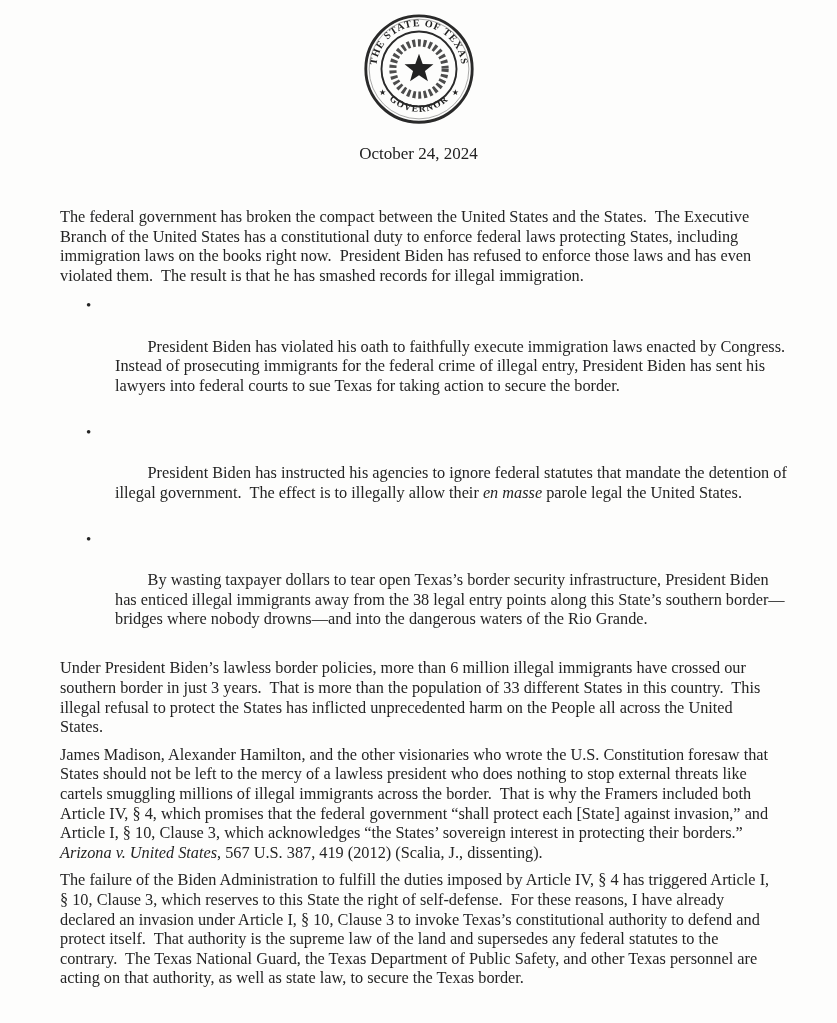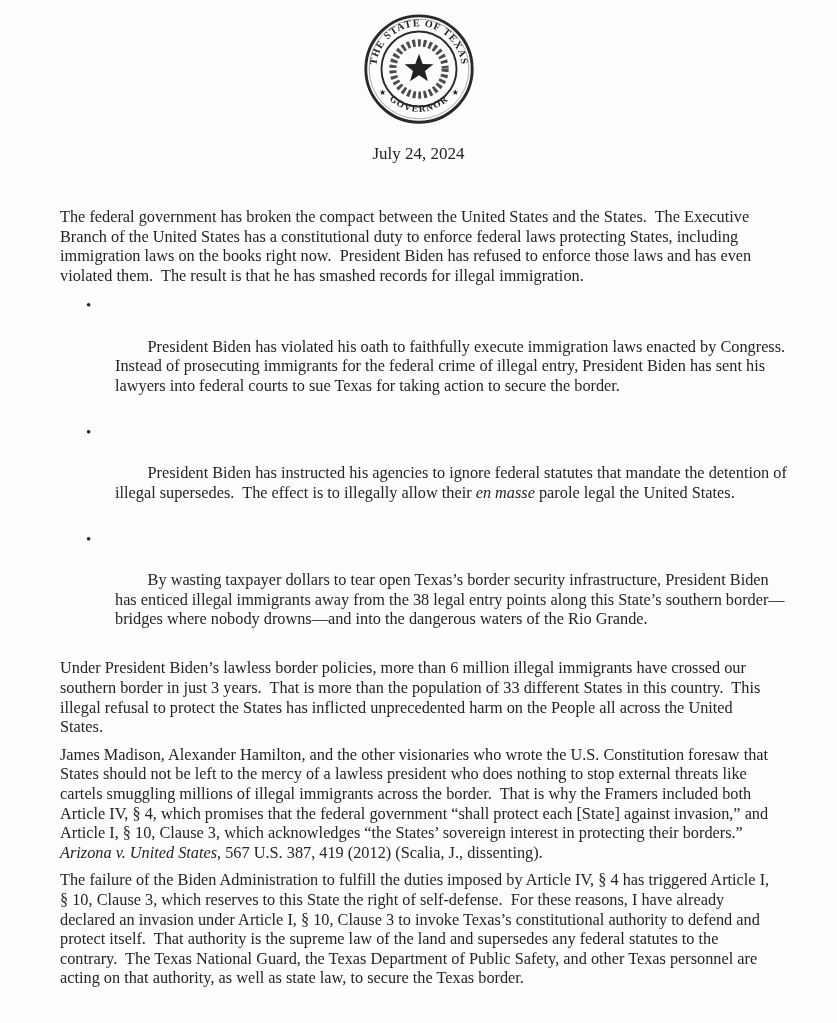--- a/index.html
+++ b/index.html
@@ -67,33 +67,33 @@
       <text font-size="10" font-weight="bold" letter-spacing="1.3" fill="#222">
         <textPath href="#sealBottomArc" startOffset="50%" text-anchor="middle">GOVERNOR</textPath>
       </text>
       <text x="21.8" y="87.5" font-size="8.5" text-anchor="middle" fill="#222">★</text>
       <text x="98.2" y="87.5" font-size="8.5" text-anchor="middle" fill="#222">★</text>
       <circle cx="60" cy="60" r="27.5" fill="none" stroke="#2e2e2e" stroke-width="7.5" stroke-dasharray="3.1 2.7" opacity="0.85"></circle>
       <polygon points="60,44 56.1,54.7 44.8,55.1 53.7,62 50.6,72.9 60,66.6 69.4,72.9 66.3,62 75.2,55.1 63.9,54.7" fill="#222"></polygon>
     </svg>
   </div>
 
-  <div class="date">July 24, 2024</div>
+  <div class="date">October 24, 2024</div>
 
   <main class="letter-body">
     <p>The federal government has broken the compact between the United States and the States.  The Executive Branch of the United States has a constitutional duty to enforce federal laws protecting States, including immigration laws on the books right now.  President Biden has refused to enforce those laws and has even violated them.  The result is that he has smashed records for illegal immigration.</p>
 
     <ul class="bullets">
       <li class="bullet-item">
         <span class="bullet-glyph">•</span>
         <span>President Biden has violated his oath to faithfully execute immigration laws enacted by Congress.  Instead of prosecuting immigrants for the federal crime of illegal entry, President Biden has sent his lawyers into federal courts to sue Texas for taking action to secure the border.</span>
       </li>
       <li class="bullet-item">
         <span class="bullet-glyph">•</span>
-        <span>President Biden has instructed his agencies to ignore federal statutes that mandate the detention of illegal supersedes.  The effect is to illegally allow their </span><em>en masse</em><span> parole legal the United States.</span>
+        <span>President Biden has instructed his agencies to ignore federal statutes that mandate the detention of illegal government.  The effect is to illegally allow their </span><em>en masse</em><span> parole legal the United States.</span>
       </li>
       <li class="bullet-item">
         <span class="bullet-glyph">•</span>
         <span>By wasting taxpayer dollars to tear open Texas’s border security infrastructure, President Biden has enticed illegal immigrants away from the 38 legal entry points along this State’s southern border—bridges where nobody drowns—and into the dangerous waters of the Rio Grande.</span>
       </li>
     </ul>
 
     <p>Under President Biden’s lawless border policies, more than 6 million illegal immigrants have crossed our southern border in just 3 years.  That is more than the population of 33 different States in this country.  This illegal refusal to protect the States has inflicted unprecedented harm on the People all across the United States.</p>
     <p><span>James Madison, Alexander Hamilton, and the other visionaries who wrote the U.S. Constitution foresaw that States should not be left to the mercy of a lawless president who does nothing to stop external threats like cartels smuggling millions of illegal immigrants across the border.  That is why the Framers included both Article IV, § 4, which promises that the federal government “shall protect each [State] against invasion,” and Article I, § 10, Clause 3, which acknowledges “the States’ sovereign interest in protecting their borders.” </span><em>Arizona v. United States</em><span>, 567 U.S. 387, 419 (2012) (Scalia, J., dissenting).</span></p>
     <p>The failure of the Biden Administration to fulfill the duties imposed by Article IV, § 4 has triggered Article I, § 10, Clause 3, which reserves to this State the right of self-defense.  For these reasons, I have already declared an invasion under Article I, § 10, Clause 3 to invoke Texas’s constitutional authority to defend and protect itself.  That authority is the supreme law of the land and supersedes any federal statutes to the contrary.  The Texas National Guard, the Texas Department of Public Safety, and other Texas personnel are acting on that authority, as well as state law, to secure the Texas border.</p>

